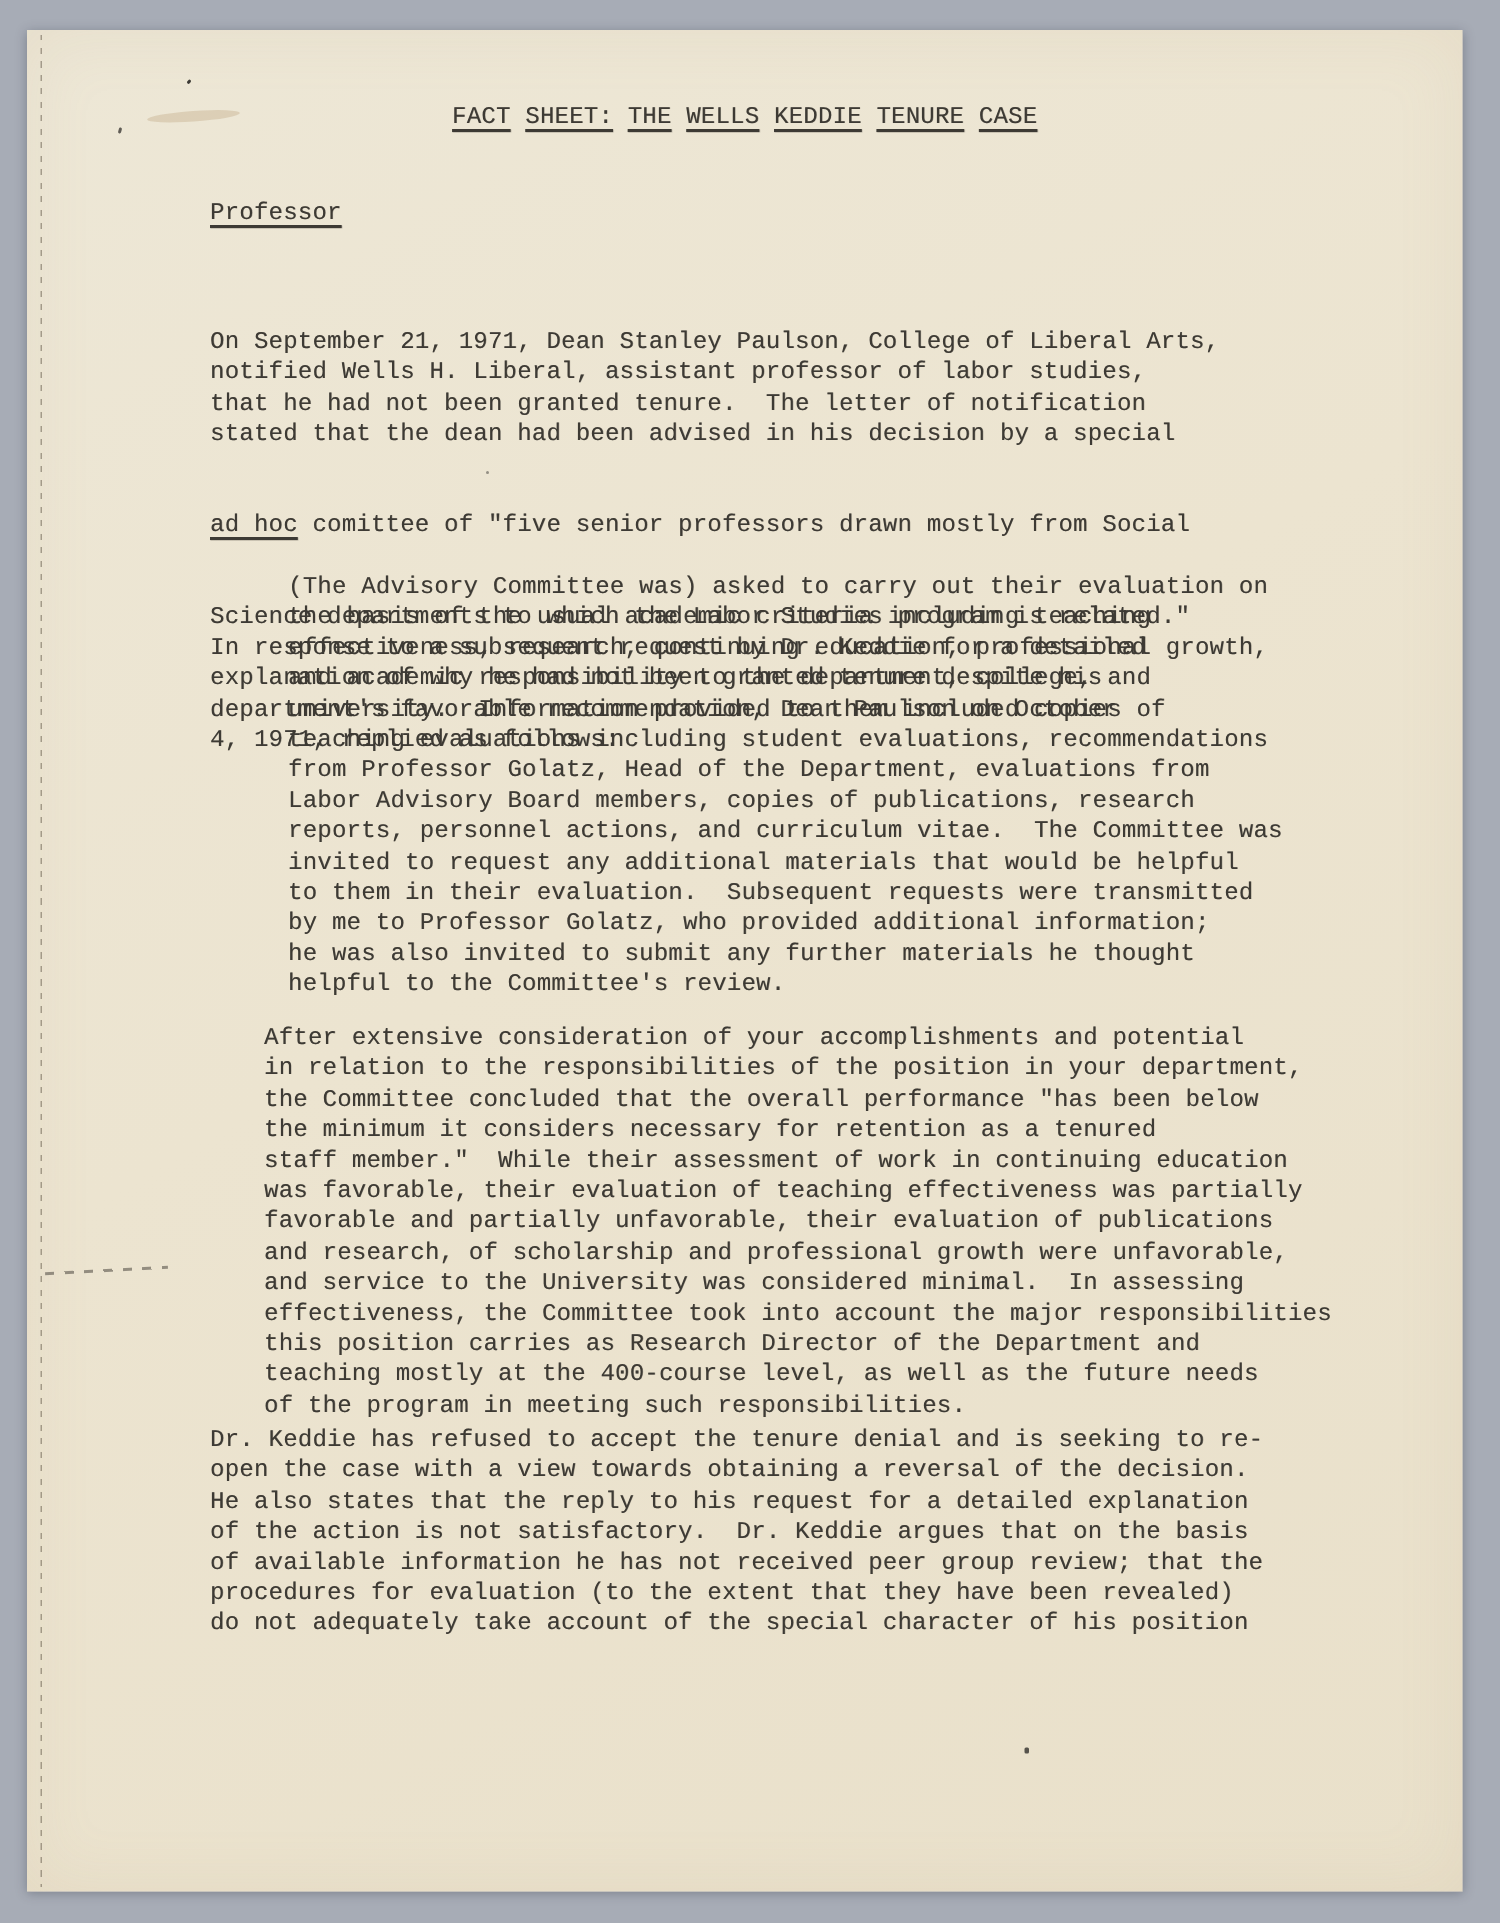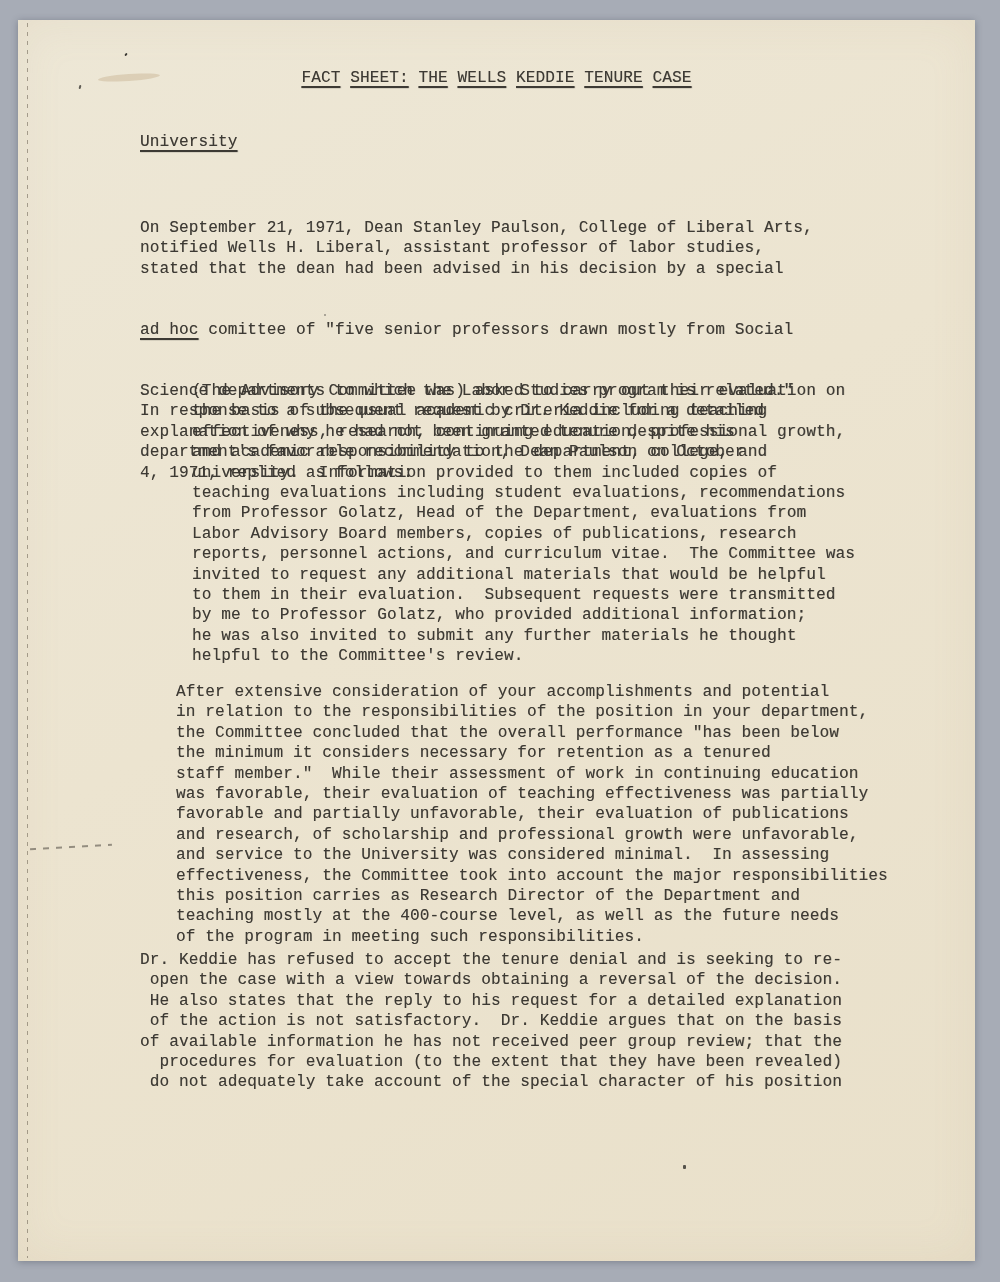--- a/index.html
+++ b/index.html
@@ -62,21 +62,21 @@
     margin: 0;
     font-weight: normal;
     text-decoration: underline;
     text-decoration-thickness: 1.5px;
     text-underline-offset: 4px;
   }
   .para { position: absolute; }
   .para-1 { left: 122px; top: 157px; }
   .quote-1 { left: 174px; top: 361px; font-family: Liberation Mono, monospace; }
   .quote-2 { left: 158px; top: 662px; }
-  .para-2 { left: 122px; top: 930px; text-align: right; }
+  .para-2 { left: 122px; top: 930px; }
   .u {
     text-decoration: underline;
     text-decoration-thickness: 1.5px;
     text-underline-offset: 4px;
     text-align: center;
   }
   
   .pencil-mark {
     position: absolute;
     left: 12px;
@@ -111,24 +111,24 @@
 
   <div class="smudge"></div>
   <div class="speck speck-1"></div>
   <div class="speck speck-2"></div>
   <div class="speck speck-3"></div>
   <div class="speck speck-4"></div>
   <div class="pencil-mark"></div>
 
   <h1 class="title txt"><span class="w">FACT</span> <span class="w">SHEET:</span> <span class="w">THE</span> <span class="w">WELLS</span> <span class="w">KEDDIE</span> <span class="w">TENURE</span> <span class="w">CASE</span></h1>
 
-  <h2 class="heading txt">University</h2>
+  <h2 class="heading txt">Professor</h2>
 
   <div class="para para-1 txt">
-    <div><div class="tline">On September 21, 1971, Dean Stanley Paulson, College of Liberal Arts,</div><div class="tline">notified Wells H. Liberal, assistant professor of labor studies,</div><div class="tline">stated that the dean had been advised in his decision by a special</div></div>
+    <div><div class="tline">On September 21, 1971, Dean Stanley Paulson, College of Liberal Arts,</div><div class="tline">notified Wells H. Liberal, assistant professor of labor studies,</div><div class="tline">that he had not been granted tenure.  The letter of notification</div><div class="tline">stated that the dean had been advised in his decision by a special</div></div>
     <div class="tline"><span class="u">ad hoc</span><span> comittee of "five senior professors drawn mostly from Social</span></div>
     <div><div class="tline">Science departments to which the Labor Studies program is related."</div><div class="tline">In response to a subsequent request by Dr. Keddie for a detailed</div><div class="tline">explanation of why he had not been granted tenure despite his</div><div class="tline">department's favorable recommendation, Dean Paulson on October</div><div class="tline">4, 1971, replied as follows:</div></div>
   </div>
 
   <div class="para quote-1 txt"><div class="tline">(The Advisory Committee was) asked to carry out their evaluation on</div><div class="tline">the basis of the usual academic criteria including teaching</div><div class="tline">effectiveness, research, continuing education, professional growth,</div><div class="tline">and academic responsibility to the department, college, and</div><div class="tline">university.  Information provided to them included copies of</div><div class="tline">teaching evaluations including student evaluations, recommendations</div><div class="tline">from Professor Golatz, Head of the Department, evaluations from</div><div class="tline">Labor Advisory Board members, copies of publications, research</div><div class="tline">reports, personnel actions, and curriculum vitae.  The Committee was</div><div class="tline">invited to request any additional materials that would be helpful</div><div class="tline">to them in their evaluation.  Subsequent requests were transmitted</div><div class="tline">by me to Professor Golatz, who provided additional information;</div><div class="tline">he was also invited to submit any further materials he thought</div><div class="tline">helpful to the Committee's review.</div></div>
 
   <div class="para quote-2 txt"><div class="tline">After extensive consideration of your accomplishments and potential</div><div class="tline">in relation to the responsibilities of the position in your department,</div><div class="tline">the Committee concluded that the overall performance "has been below</div><div class="tline">the minimum it considers necessary for retention as a tenured</div><div class="tline">staff member."  While their assessment of work in continuing education</div><div class="tline">was favorable, their evaluation of teaching effectiveness was partially</div><div class="tline">favorable and partially unfavorable, their evaluation of publications</div><div class="tline">and research, of scholarship and professional growth were unfavorable,</div><div class="tline">and service to the University was considered minimal.  In assessing</div><div class="tline">effectiveness, the Committee took into account the major responsibilities</div><div class="tline">this position carries as Research Director of the Department and</div><div class="tline">teaching mostly at the 400-course level, as well as the future needs</div><div class="tline">of the program in meeting such responsibilities.</div></div>
 
   <div class="para para-2 txt"><div class="tline">Dr. Keddie has refused to accept the tenure denial and is seeking to re-</div><div class="tline">open the case with a view towards obtaining a reversal of the decision.</div><div class="tline">He also states that the reply to his request for a detailed explanation</div><div class="tline">of the action is not satisfactory.  Dr. Keddie argues that on the basis</div><div class="tline">of available information he has not received peer group review; that the</div><div class="tline">procedures for evaluation (to the extent that they have been revealed)</div><div class="tline">do not adequately take account of the special character of his position</div></div>
 </div>

